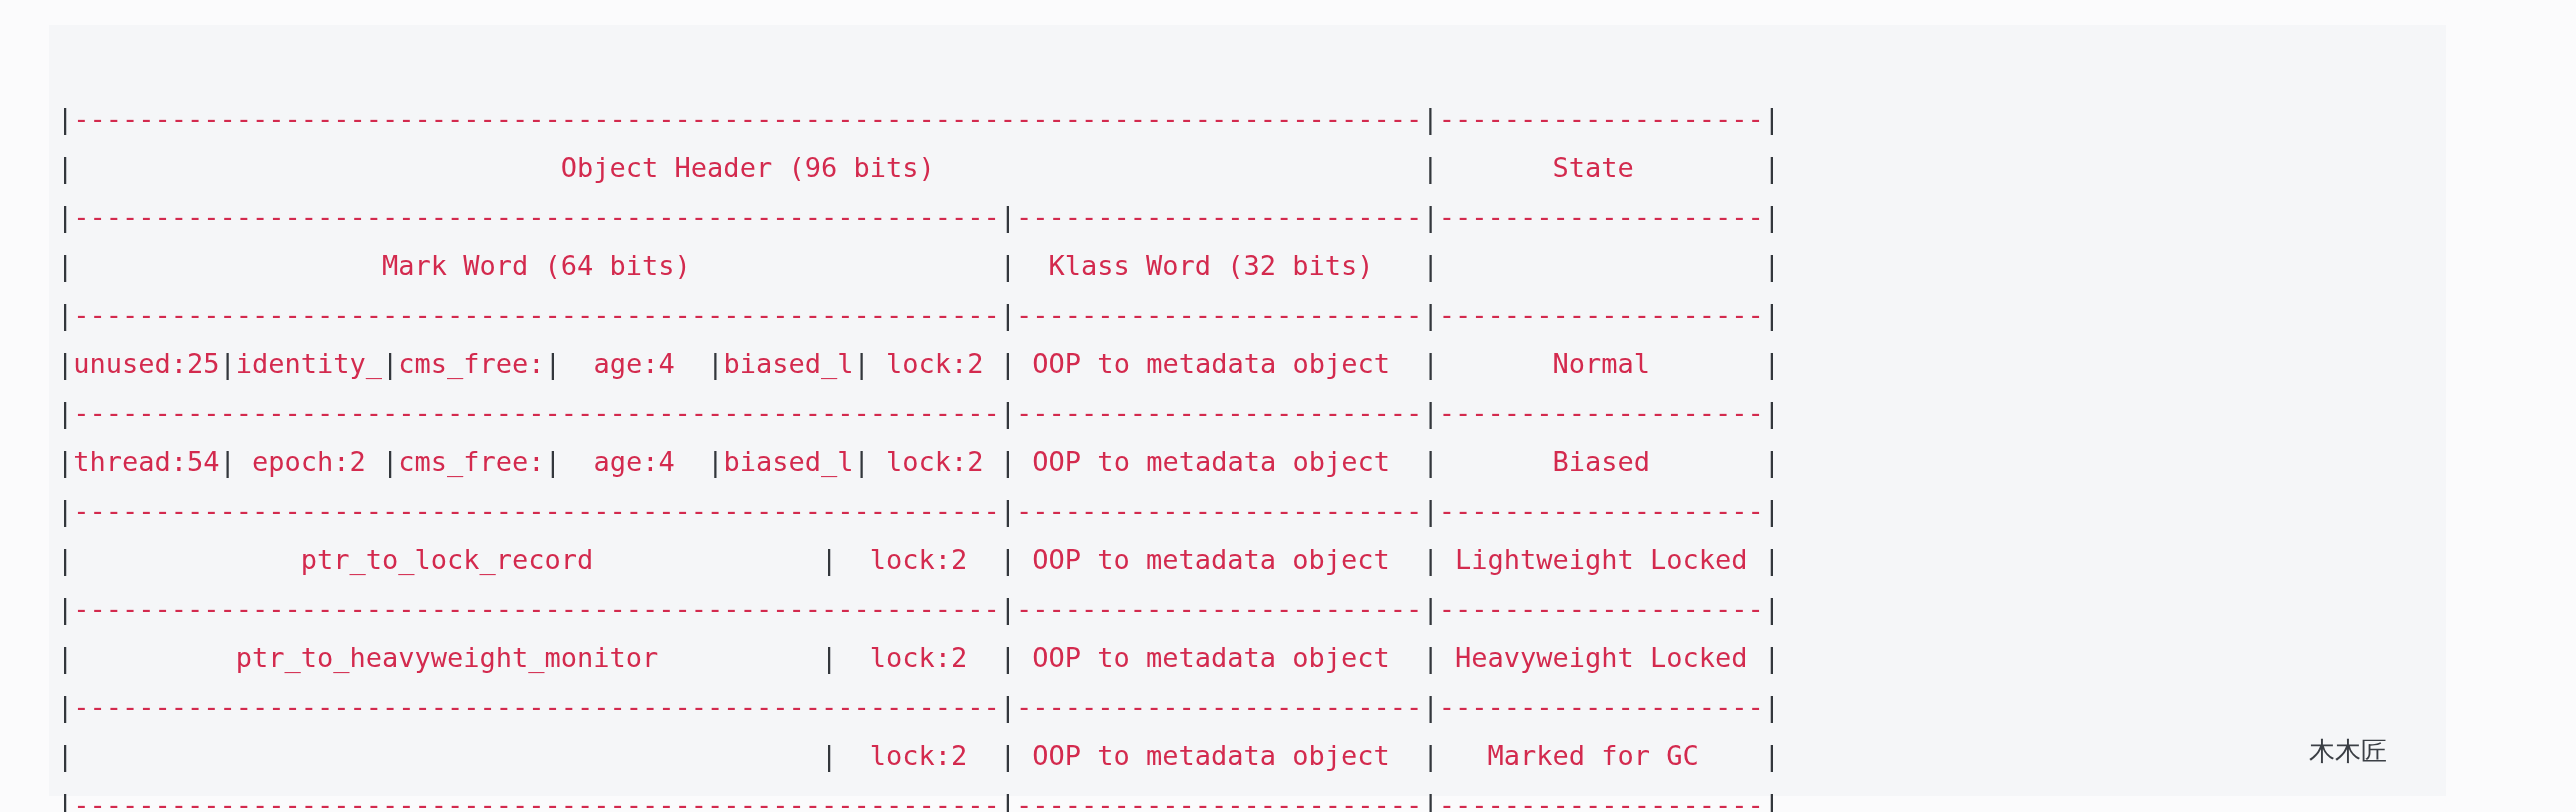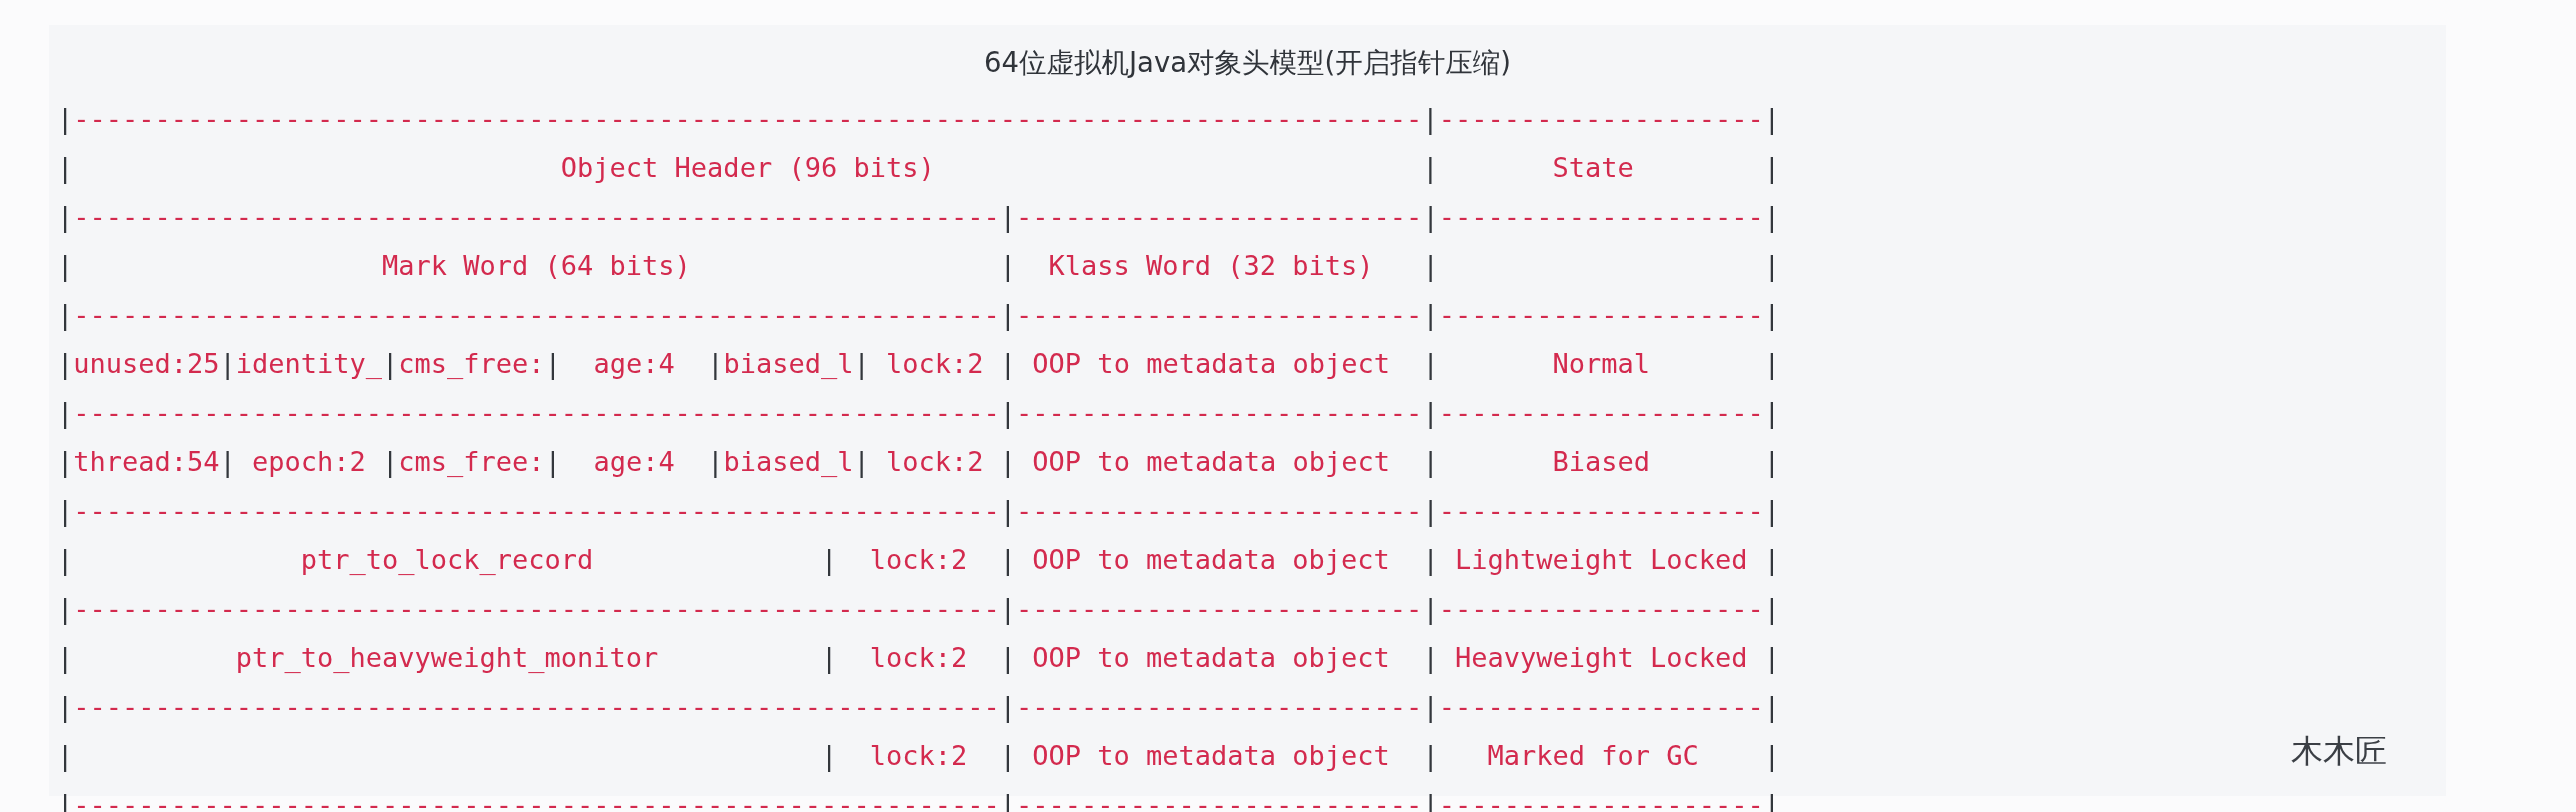--- a/index.html
+++ b/index.html
@@ -64,34 +64,33 @@
   }
   .art-pre .pipe {
     color: #33373c;
   }
 
   .watermark {
     position: absolute;
     right: 59px;
     top: 709px;
     font-family: "DejaVu Sans", sans-serif;
-    font-size: 32px;
+    font-size: 26px;
     line-height: 35px;
     color: #3b3f45;
     white-space: nowrap;
   }
 </style>
 </head>
 <body>
 
 <div id="root">
 
   <div class="art-card">
 
-    <div class="art-title">64位虚拟机Java对象头模型(开启指针压缩)</div>
 
     <pre class="art-pre" id="ascii-art"><span class="pipe">|</span>-----------------------------------------------------------------------------------<span class="pipe">|</span>--------------------<span class="pipe">|</span>
 <span class="pipe">|</span>                              Object Header (96 bits)                              <span class="pipe">|</span>       State        <span class="pipe">|</span>
 <span class="pipe">|</span>---------------------------------------------------------<span class="pipe">|</span>-------------------------<span class="pipe">|</span>--------------------<span class="pipe">|</span>
 <span class="pipe">|</span>                   Mark Word (64 bits)                   <span class="pipe">|</span>  Klass Word (32 bits)   <span class="pipe">|</span>                    <span class="pipe">|</span>
 <span class="pipe">|</span>---------------------------------------------------------<span class="pipe">|</span>-------------------------<span class="pipe">|</span>--------------------<span class="pipe">|</span>
 <span class="pipe">|</span>unused:25<span class="pipe">|</span>identity_<span class="pipe">|</span>cms_free:<span class="pipe">|</span>  age:4  <span class="pipe">|</span>biased_l<span class="pipe">|</span> lock:2 <span class="pipe">|</span> OOP to metadata object  <span class="pipe">|</span>       Normal       <span class="pipe">|</span>
 <span class="pipe">|</span>---------------------------------------------------------<span class="pipe">|</span>-------------------------<span class="pipe">|</span>--------------------<span class="pipe">|</span>
 <span class="pipe">|</span>thread:54<span class="pipe">|</span> epoch:2 <span class="pipe">|</span>cms_free:<span class="pipe">|</span>  age:4  <span class="pipe">|</span>biased_l<span class="pipe">|</span> lock:2 <span class="pipe">|</span> OOP to metadata object  <span class="pipe">|</span>       Biased       <span class="pipe">|</span>
 <span class="pipe">|</span>---------------------------------------------------------<span class="pipe">|</span>-------------------------<span class="pipe">|</span>--------------------<span class="pipe">|</span>

